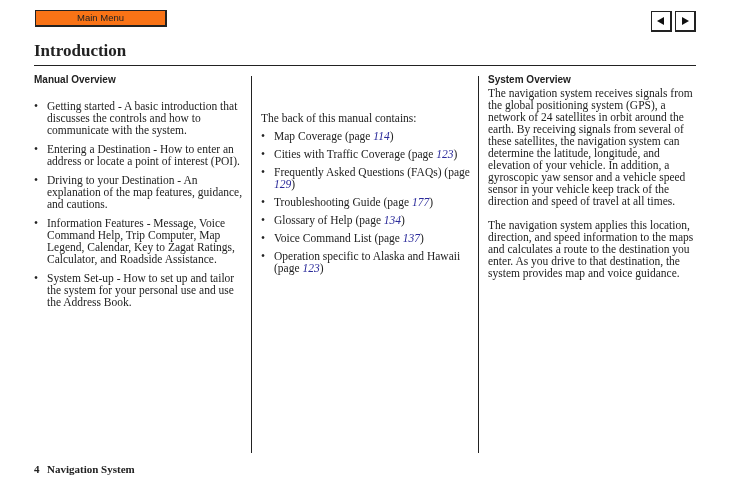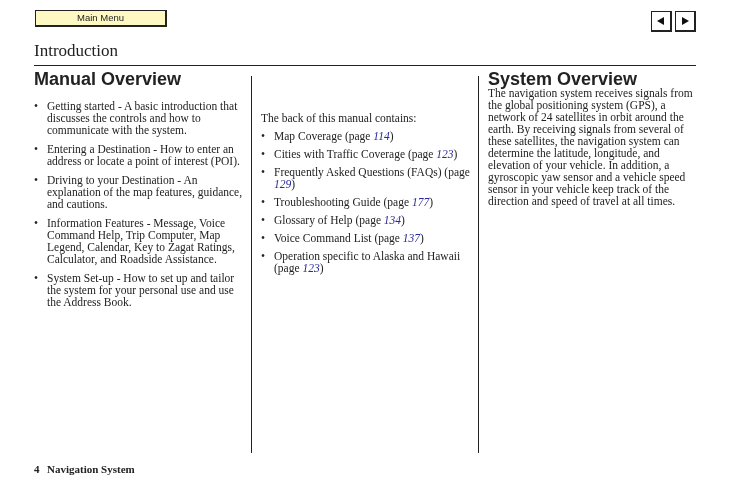--- a/index.html
+++ b/index.html
@@ -1,28 +1,28 @@
 <!DOCTYPE html>
 <html><head>
 <meta charset="utf-8">
 <style>
   html, body { margin:0; padding:0; background:#ffffff; }
   body { width:730px; height:498px; position:relative; overflow:hidden; color:#222; font-family:"Liberation Serif", serif; }
-  .main-menu { position:absolute; left:35px; top:10px; width:129px; height:14px; border:1px solid #222; border-right-width:2px; border-bottom-width:2px; background:#fef9c3; font-family:"Liberation Sans", sans-serif; font-size:9.5px; text-align:center; line-height:14px; color:#222; cursor:pointer; box-sizing:content-box; }
+  .main-menu { position:absolute; left:35px; top:10px; width:129px; height:14px; border:1px solid #222; border-right-width:2px; border-bottom-width:2px; background:#f97316; font-family:"Liberation Sans", sans-serif; font-size:9.5px; text-align:center; line-height:14px; color:#222; cursor:pointer; box-sizing:content-box; }
   .nav-btn { position:absolute; top:11px; width:18px; height:18px; border:1px solid #222; border-right-width:2px; border-bottom-width:2px; background:#fff; cursor:pointer; }
   .nav-btn svg { position:absolute; left:4px; top:4px; }
   .prev { left:651px; }
   .next { left:675px; }
-  .title { position:absolute; left:34px; top:41px; font-family:"Liberation Serif", serif; font-weight:normal; font-size:17px; color:#222; margin:0; }
+  .title { position:absolute; left:34px; top:41px; font-family:"Liberation Serif", serif; font-weight:bold; font-size:17px; color:#222; margin:0; }
   .rule { position:absolute; left:34px; top:65px; width:662px; height:1px; background:#222; }
   .col { position:absolute; top:72px; font-size:11.5px; line-height:12px; color:#222; }
   .col1 { left:34px; width:212px; }
   .col2 { left:261px; width:215px;margin-top:40px; }
   .col3 { left:488px; width:212px; }
-  .h2 { font-family:"Liberation Sans", sans-serif; font-weight:bold; font-size:18px; line-height:15px; margin:0; color:#222; }
+  .h2 { font-family:"Liberation Sans", sans-serif; font-weight:bold; font-size:10px; line-height:15px; margin:0; color:#222; }
   p { margin:0; }
   ul { list-style:none; margin:0; padding:0; }
   .col1 ul { margin-top:13px; }
   .col1 li { position:relative; padding-left:13px; margin-bottom:7px; }
   .col2 ul { margin-top:6px; }
   .col2 li { position:relative; padding-left:13px; margin-bottom:6px; }
   li .bullet { position:absolute; left:0; top:0; }
   .link { color:#2a2a9a; cursor:pointer;font-style:italic; }
   .col3 p + p { margin-top:12px; }
   .divider { position:absolute; width:1px; background:#222; }
@@ -75,16 +75,17 @@
     <li><span class="bullet">•</span><span>Voice Command List (page </span><span class="link">137</span><span>)</span></li>
     <li><span class="bullet">•</span><span>Operation specific to Alaska and Hawaii (page </span><span class="link">123</span><span>)</span></li>
   </ul>
 </div>
 
 <div class="divider d2"></div>
 
 <div class="col col3">
   <h2 class="h2">System Overview</h2>
   <p>The navigation system receives signals from the global positioning system (GPS), a network of 24 satellites in orbit around the earth. By receiving signals from several of these satellites, the navigation system can determine the latitude, longitude, and elevation of your vehicle. In addition, a gyroscopic yaw sensor and a vehicle speed sensor in your vehicle keep track of the direction and speed of travel at all times.</p>
+  <p>The navigation system applies this location, direction, and speed information to the maps and calculates a route to the destination you enter. As you drive to that destination, the system provides map and voice guidance.</p>
 </div>
 
 <div class="footer page-num">4</div>
 <div class="footer footer-title">Navigation System</div>
 
 </body></html>

